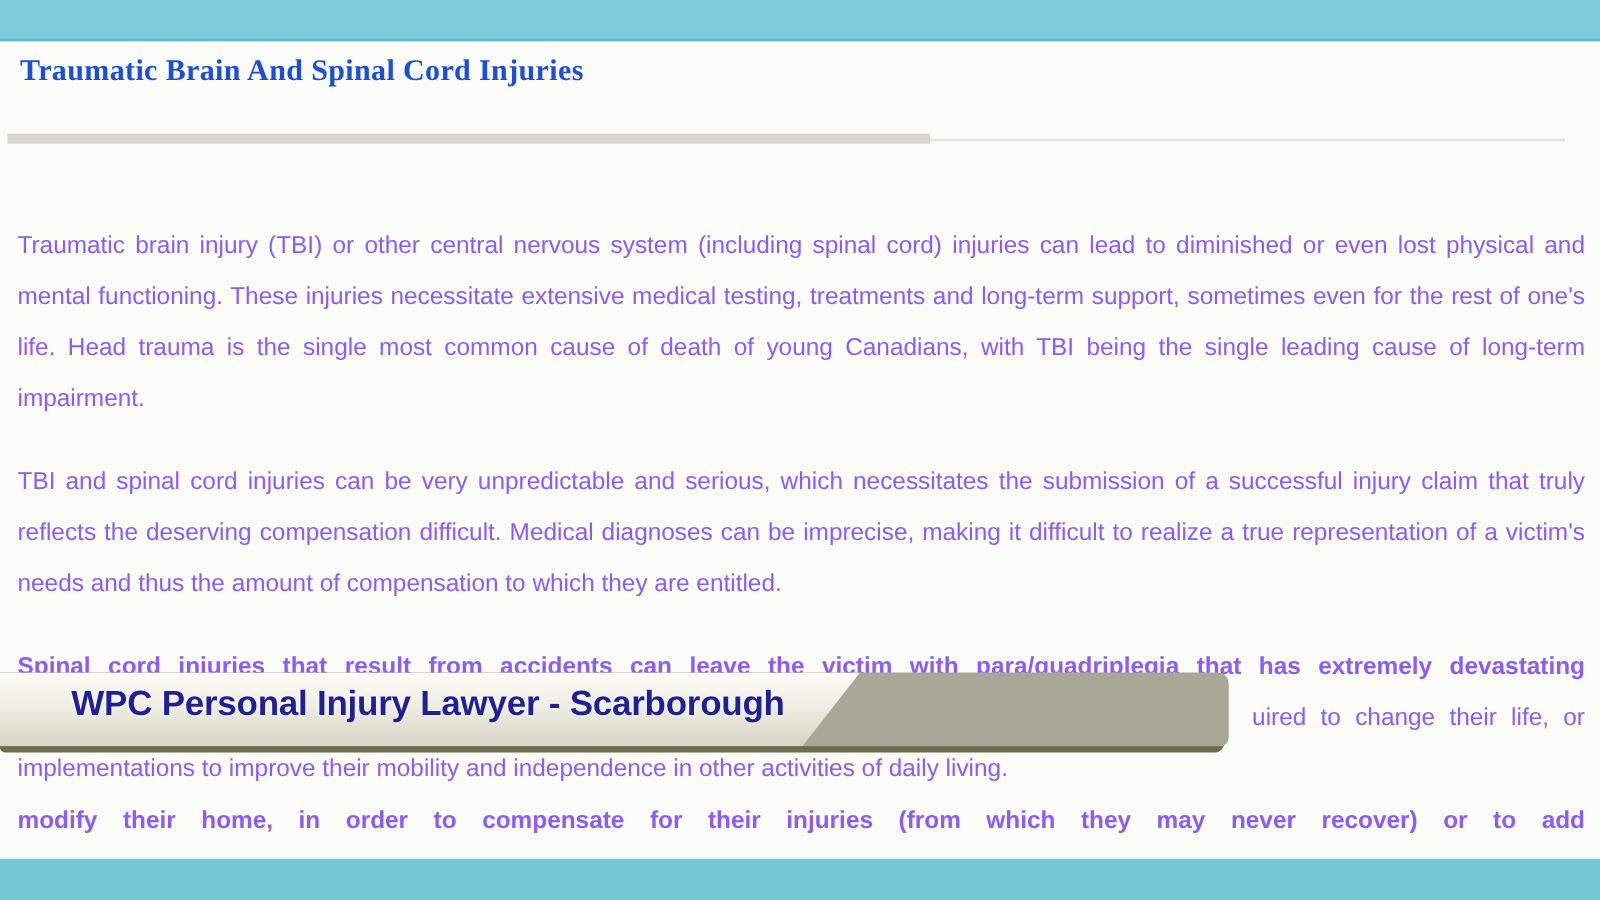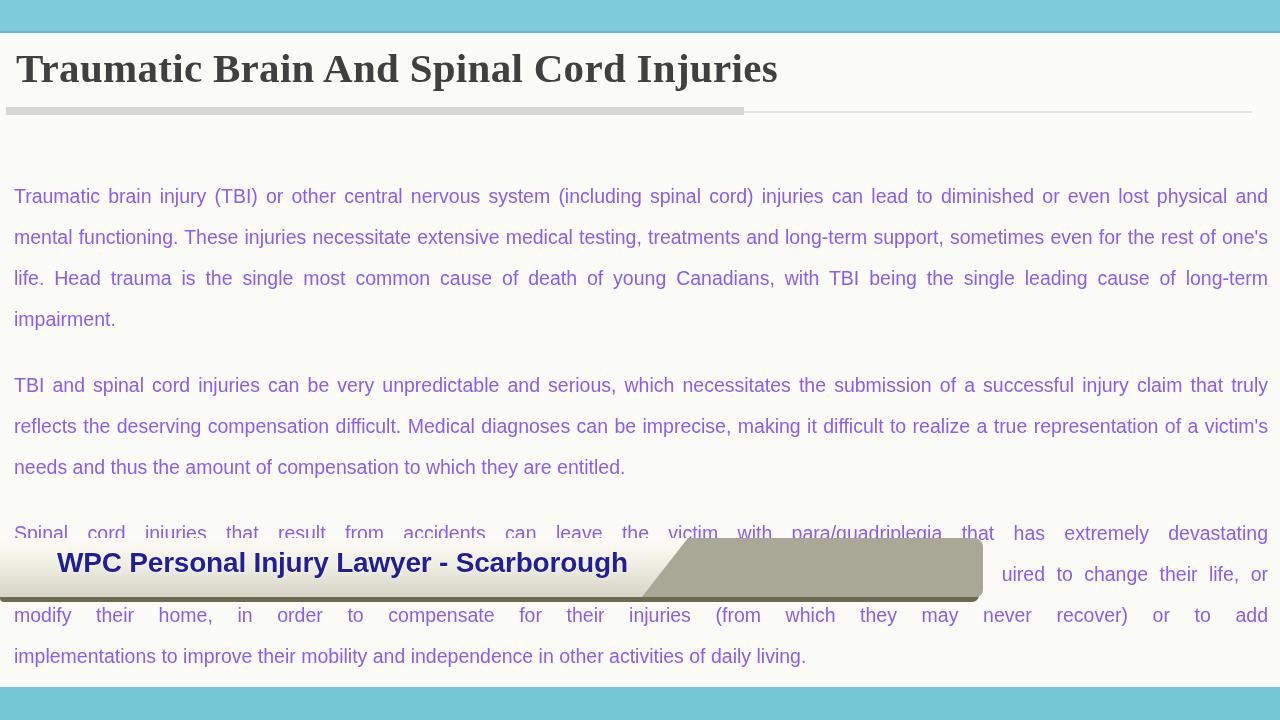--- a/index.html
+++ b/index.html
@@ -7,36 +7,36 @@
   body { font-family:"Liberation Sans", sans-serif; }
 
   .frame { position:relative; width:1280px; height:720px; background:#fbfbf8; overflow:hidden; }
 
   .topbar    { position:absolute; left:0; top:0;    width:1280px; height:33px; background:#7ecbdb; border-bottom:2px solid #66b8ca; }
   .bottombar { position:absolute; left:0; top:687px; width:1280px; height:33px; background:#76c7d6; }
 
   .page-title {
     position:absolute; left:16px; top:44px;
     font-family:"Liberation Serif", serif; font-weight:bold;
-    font-size:41px; color:#404040; letter-spacing:0.3px; white-space:nowrap;
+    font-size:24px; color:#1d4ed8; letter-spacing:0.3px; white-space:nowrap;
   }
 
   .divider-thick { position:absolute; left:6px;   top:107px; width:738px; height:8px; background:#d8d7d1; }
   .divider-thin  { position:absolute; left:744px; top:111px; width:508px; height:2px; background:#e4e3dd; }
 
   .body-text {
     position:absolute; left:14px; right:12px; top:176px;
     font-size:19.5px; line-height:41px; color:#8b5cf6;
   }
   .body-text p {
     margin:0 0 25px 0;
     text-align:justify; text-justify:inter-word;
   }
   .p3-line { height:41px; white-space:nowrap; }
-  .p3-line.just  { white-space:normal; text-align:justify; text-align-last:justify; }
+  .p3-line.just  { white-space:normal; text-align:justify; text-align-last:justify;font-weight:bold; }
   .p3-line.right { text-align:right; word-spacing:6px; }
 
   .banner { position:absolute; left:0; top:538px; width:983px; height:67px; }
   .banner-underline {
     position:absolute; z-index:1; left:0; top:57px; width:979px; height:7px;
     background:#6c6b4f; border-radius:0 0 7px 4px;
   }
   .banner-body {
     position:absolute; z-index:2; left:0; top:0; width:983px; height:59px;
     background:#a9a795; border-radius:0 9px 7px 0;
@@ -64,22 +64,22 @@
 
   <div class="divider-thick"></div>
   <div class="divider-thin"></div>
 
   <div class="body-text">
     <p>Traumatic brain injury (TBI) or other central nervous system (including spinal cord) injuries can lead to diminished or even lost physical and mental functioning. These injuries necessitate extensive medical testing, treatments and long-term support, sometimes even for the rest of one's life. Head trauma is the single most common cause of death of young Canadians, with TBI being the single leading cause of long-term impairment.</p>
     <p>TBI and spinal cord injuries can be very unpredictable and serious, which necessitates the submission of a successful injury claim that truly reflects the deserving compensation difficult. Medical diagnoses can be imprecise, making it difficult to realize a true representation of a victim's needs and thus the amount of compensation to which they are entitled.</p>
     <div>
       <div class="p3-line just">Spinal cord injuries that result from accidents can leave the victim with para/quadriplegia that has extremely devastating</div>
       <div class="p3-line right">uired to change their life, or</div>
+      <div class="p3-line">implementations to improve their mobility and independence in other activities of daily living.</div>
       <div class="p3-line just">modify their home, in order to compensate for their injuries (from which they may never recover) or to add</div>
-      <div class="p3-line">implementations to improve their mobility and independence in other activities of daily living.</div>
     </div>
   </div>
 
   <div class="banner">
     <div class="banner-underline"></div>
     <div class="banner-body"></div>
     <div class="banner-light"></div>
     <div class="banner-label">WPC Personal Injury Lawyer - Scarborough</div>
   </div>
 

